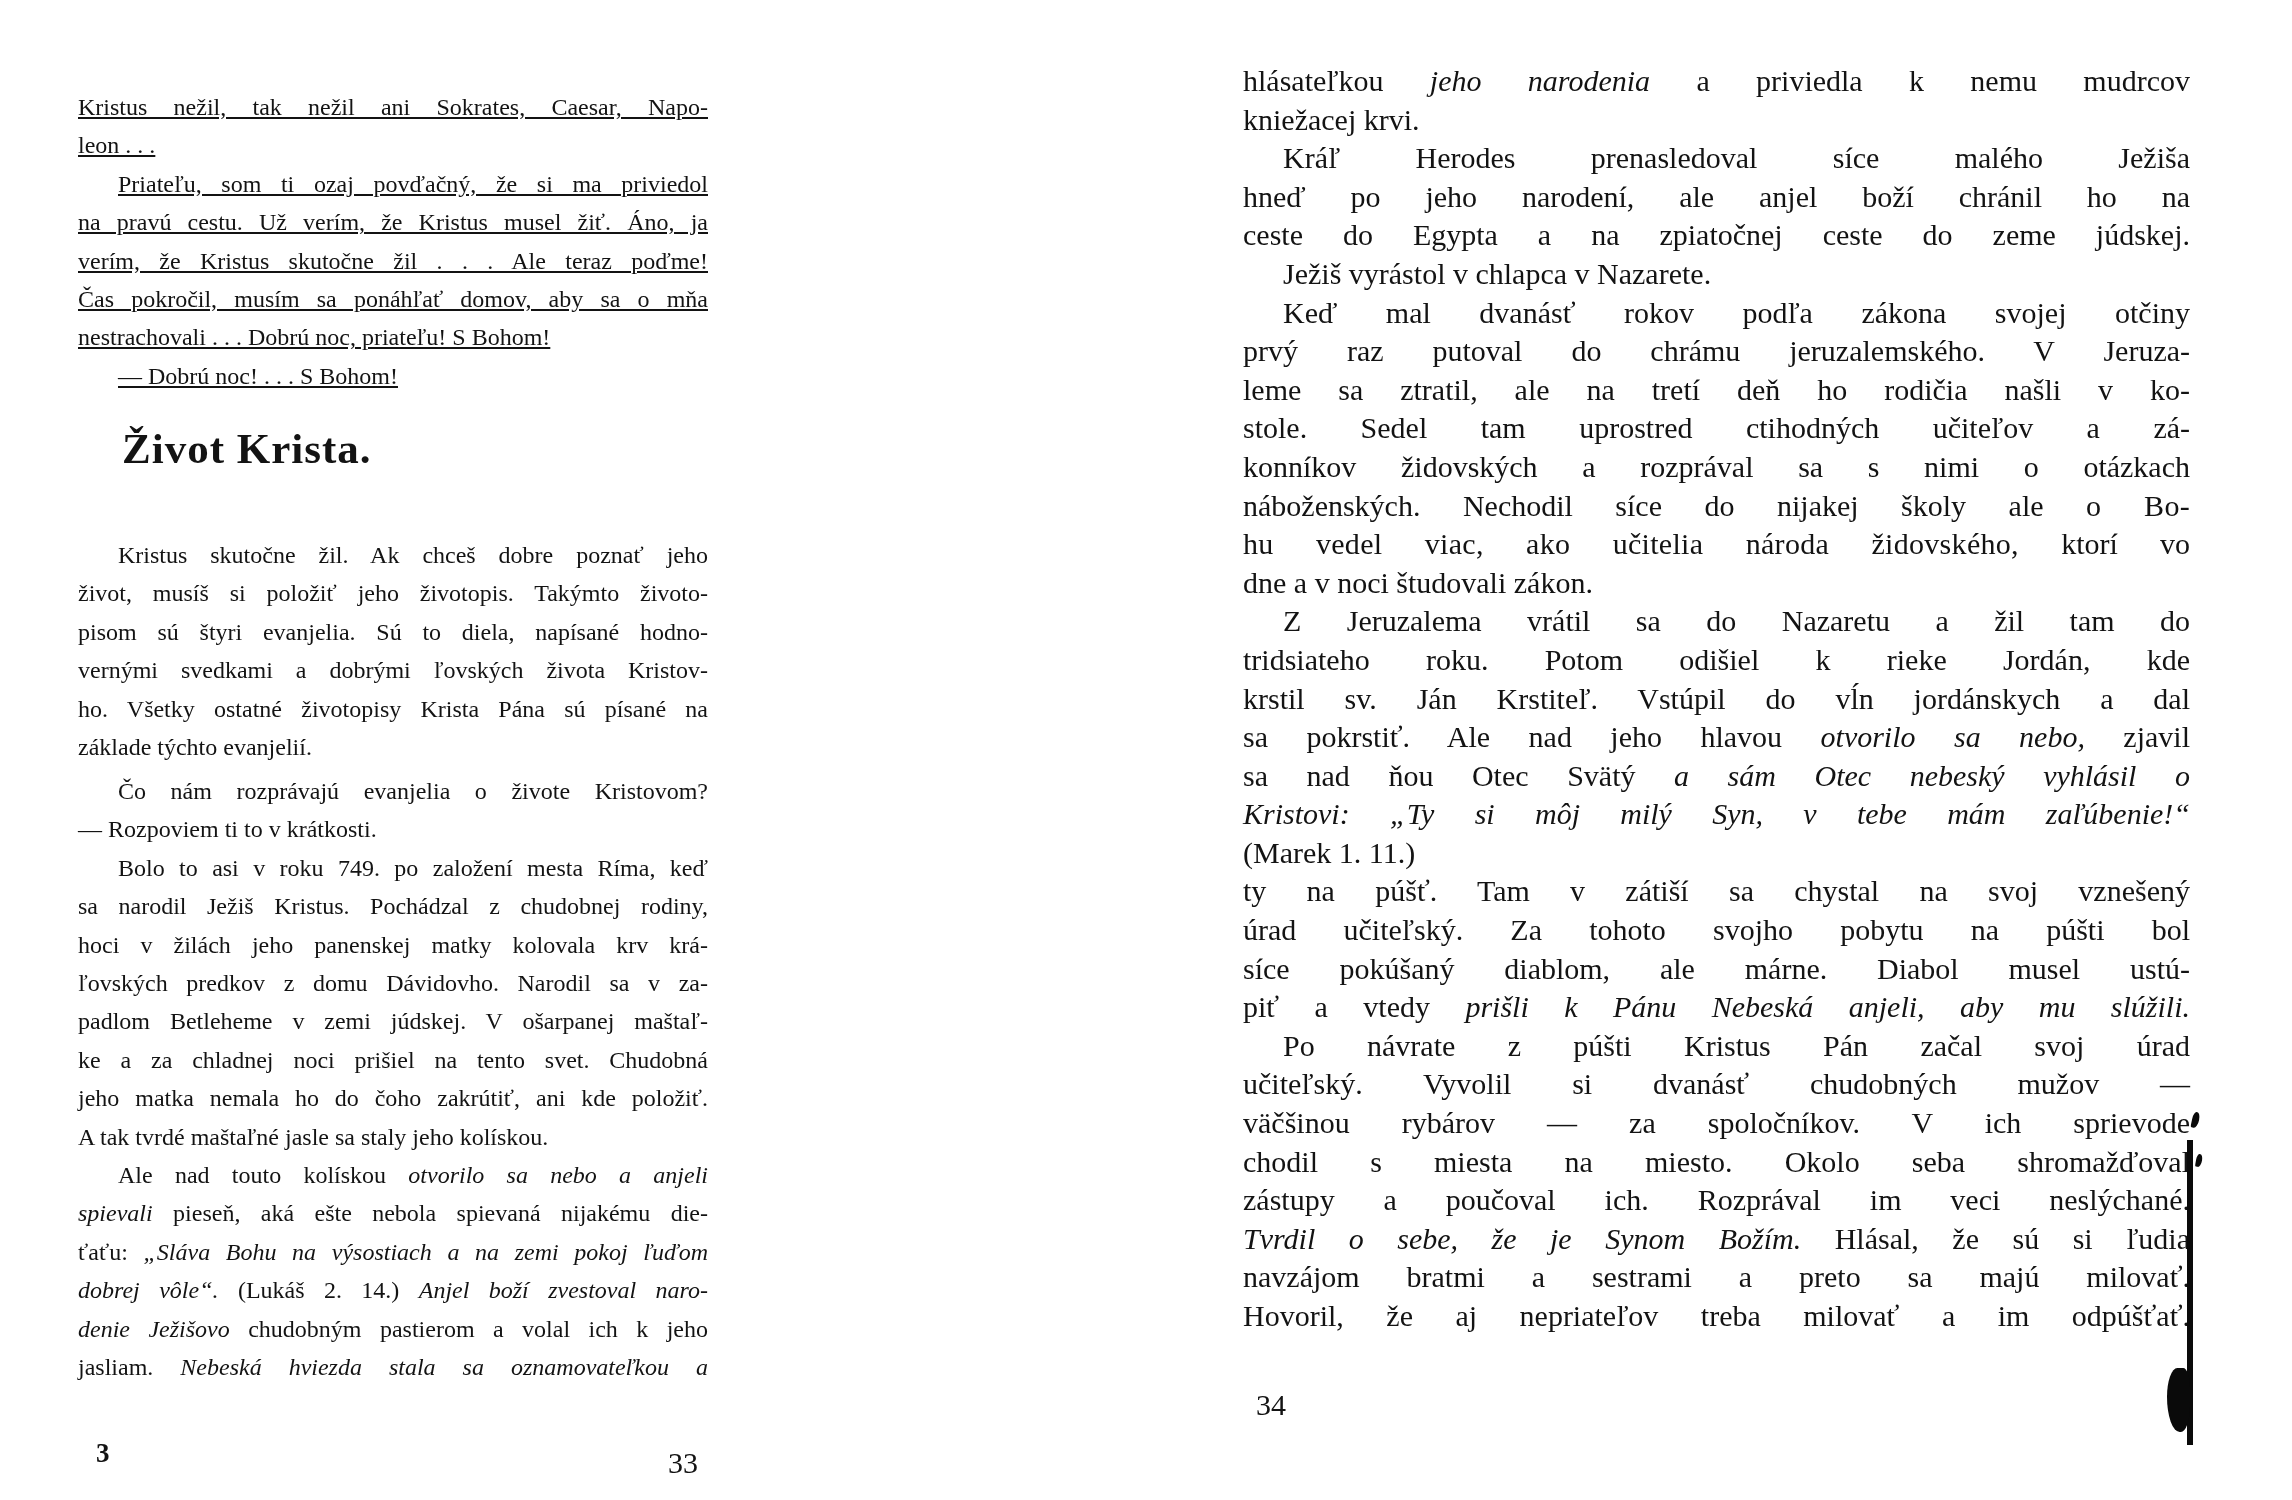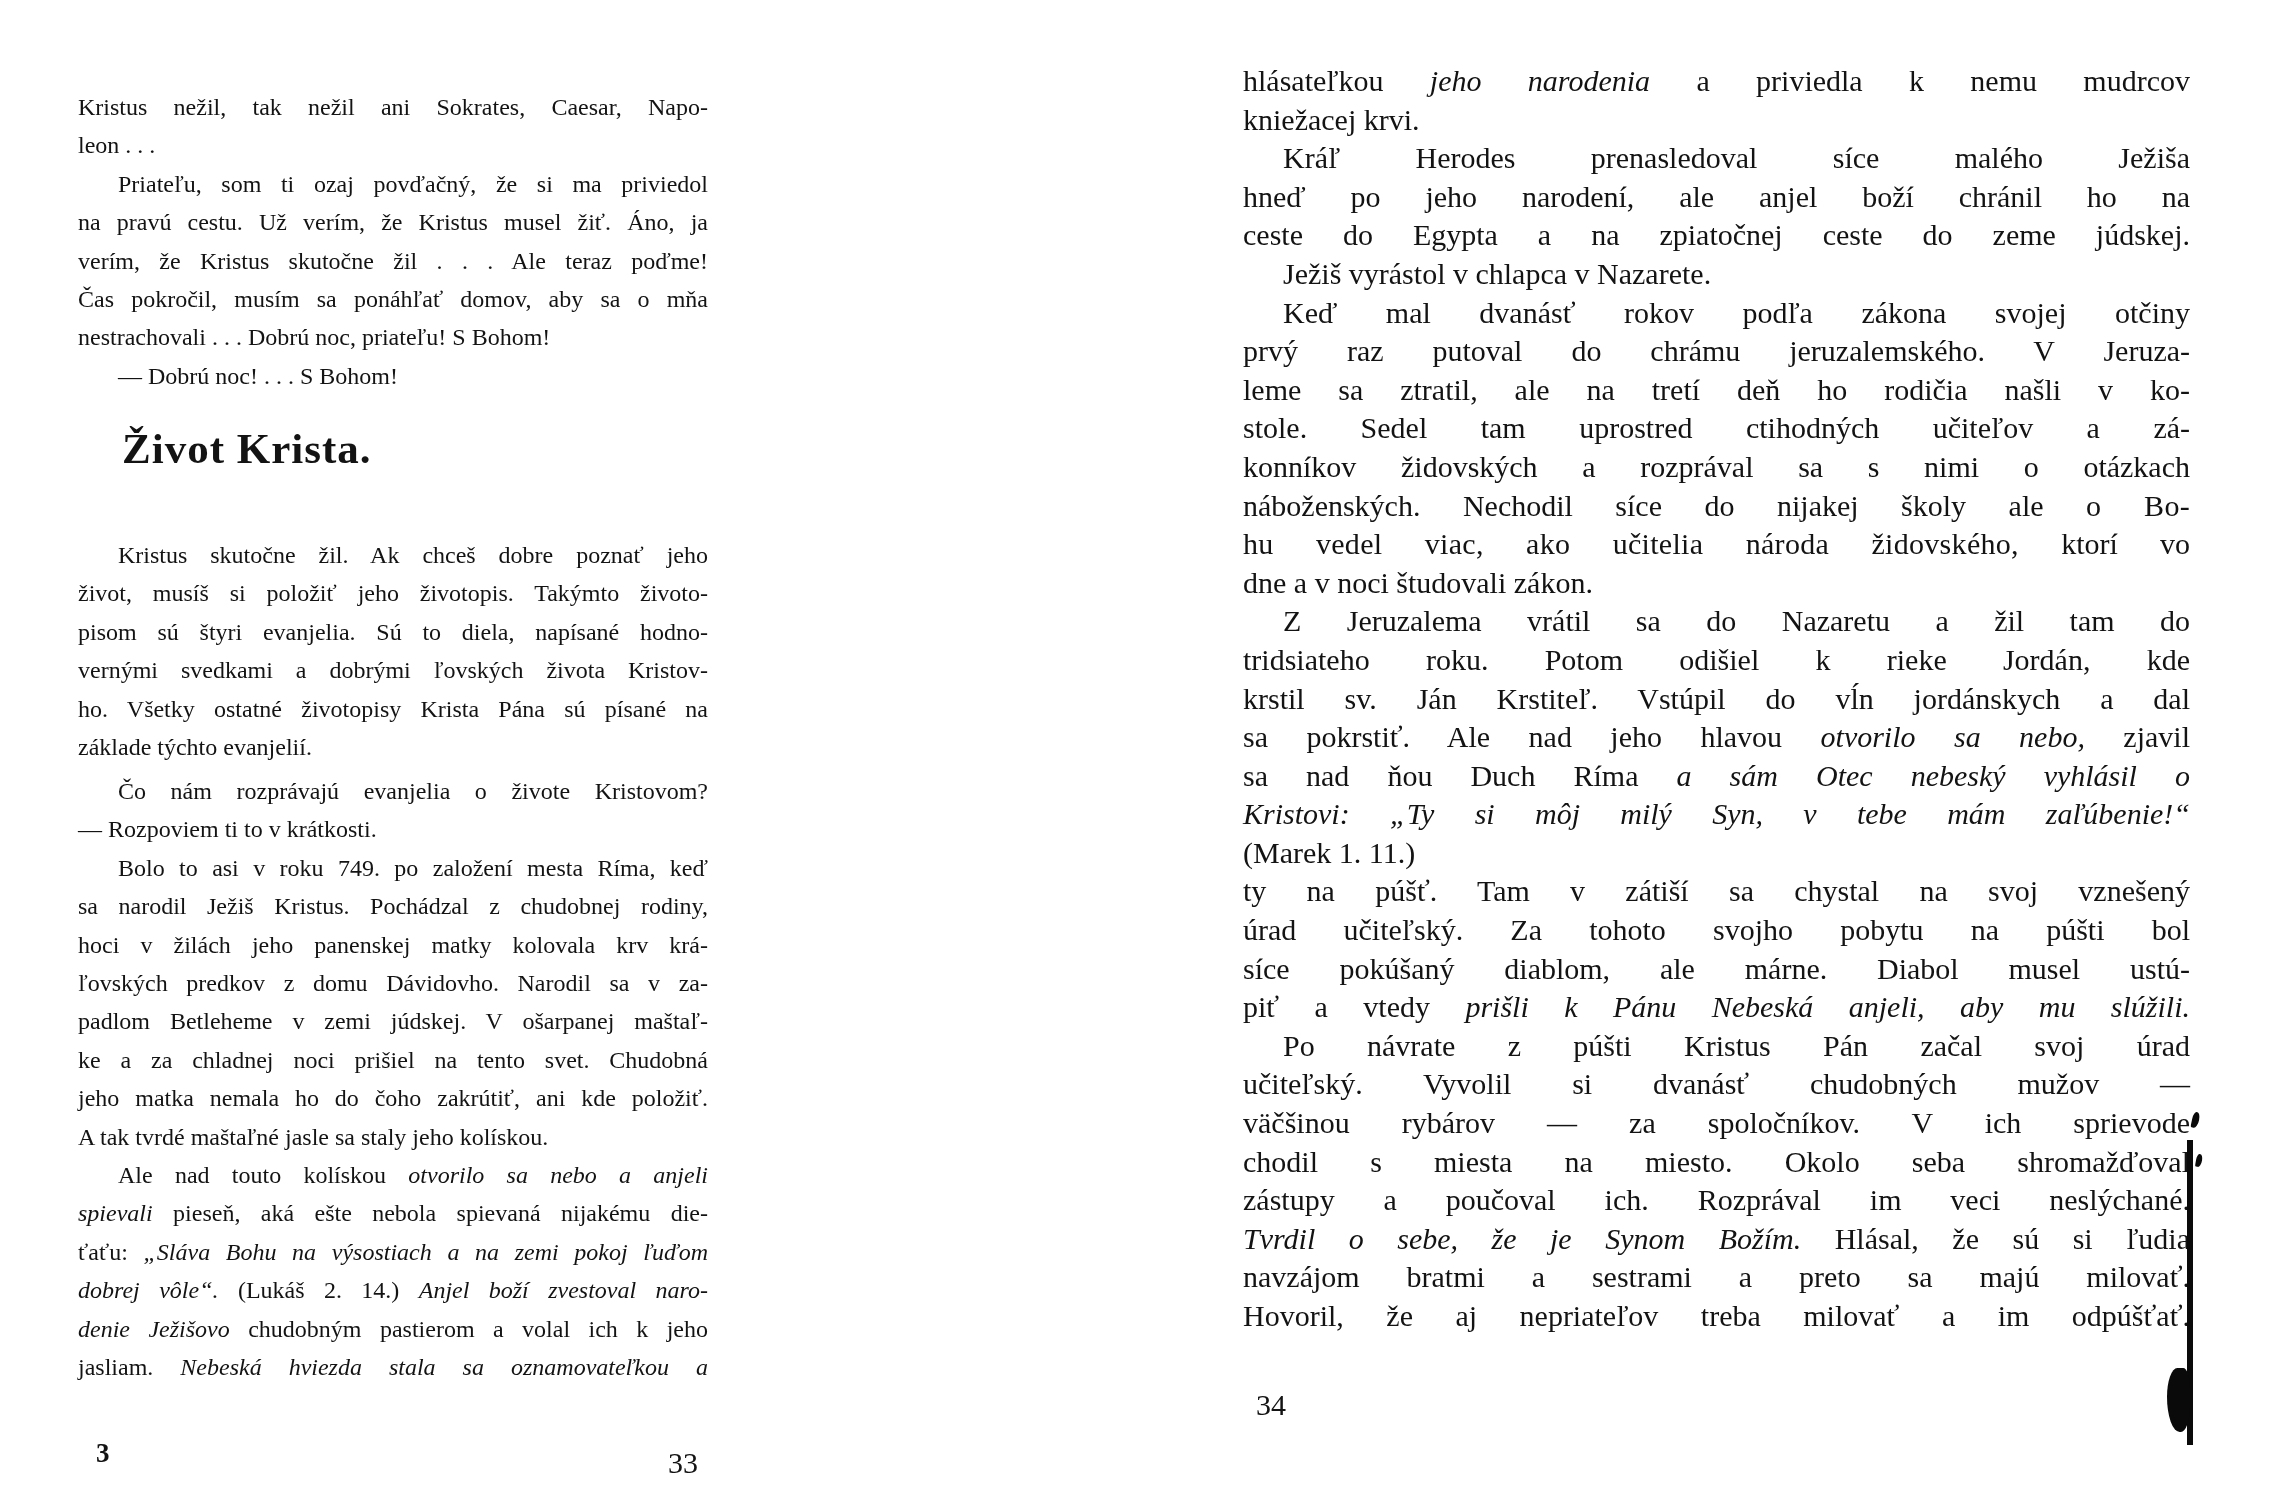--- a/index.html
+++ b/index.html
@@ -17,21 +17,21 @@
   .line.just{text-align:justify;text-align-last:justify;}
   .line.ind{text-indent:40px;}
   .line span.n{font-style:normal;}
   .line span.i{font-style:italic;font-weight:normal;}
   .line span.b{font-weight:normal;letter-spacing:.3px;}
   .section-heading{
     position:absolute;left:0;top:424px;width:100%;
     font-size:43px;font-weight:bold;letter-spacing:1px;
     padding-left:44px;box-sizing:border-box;
   }
-  #blk-left-1{top:88px;}
+  #blk-left-1{top:88px;text-decoration:underline;}
   #blk-left-2{top:536px;}
   #blk-left-3{top:772px;}
   #blk-right-1{top:62px;}
   .page-number{position:absolute;font-weight:normal;font-size:30px;}
   #pn-33{left:668px;top:1446px;}
   #pn-34{left:1256px;top:1388px;}
   #sig-3{position:absolute;left:96px;top:1438px;font-size:27px;font-weight:bold;}
   
   .artifact{position:absolute;background:#0a0a0a;}
   #art-line{left:2187px;top:1140px;width:6px;height:305px;}
@@ -95,21 +95,21 @@
       <div class="line just"><span class="n">leme sa ztratil, ale na tretí deň ho rodičia našli v ko-</span></div>
       <div class="line just"><span class="n">stole. Sedel tam uprostred ctihodných učiteľov a zá-</span></div>
       <div class="line just"><span class="n">konníkov židovských a rozprával sa s nimi o otázkach</span></div>
       <div class="line just"><span class="n">náboženských. Nechodil síce do nijakej školy ale </span><span class="b">o Bo-</span></div>
       <div class="line just"><span class="b">hu vedel viac, ako učitelia národa židovského, </span><span class="n">ktorí vo</span></div>
       <div class="line"><span class="n">dne a v noci študovali zákon.</span></div>
       <div class="line ind just"><span class="n">Z Jeruzalema vrátil sa do  Nazaretu a žil tam do</span></div>
       <div class="line just"><span class="n">tridsiateho roku.  Potom odišiel k rieke Jordán, kde</span></div>
       <div class="line just"><span class="n">krstil sv. Ján Krstiteľ. Vstúpil do vĺn jordánskych a dal</span></div>
       <div class="line just"><span class="n">sa pokrstiť. Ale nad jeho hlavou </span><span class="i">otvorilo sa nebo, </span><span class="n">zjavil</span></div>
-      <div class="line just"><span class="n">sa nad ňou Duch Ríma </span><span class="i">a sám Otec nebeský vyhlásil o</span></div>
+      <div class="line just"><span class="n">sa nad ňou Otec Svätý </span><span class="i">a sám Otec nebeský vyhlásil o</span></div>
       <div class="line just"><span class="i">Kristovi: „Ty si môj milý Syn, v tebe mám zaľúbenie!“</span></div>
       <div class="line"><span class="n">(Marek 1. 11.)</span></div>
       <div class="line just"><span class="n">ty na púšť. Tam v zátiší sa chystal na svoj vznešený</span></div>
       <div class="line just"><span class="n">úrad učiteľský. Za tohoto svojho  pobytu na púšti bol</span></div>
       <div class="line just"><span class="n">síce pokúšaný diablom, ale márne. Diabol musel ustú-</span></div>
       <div class="line just"><span class="n">piť a vtedy </span><span class="i">prišli k Pánu Nebeská anjeli, aby mu slúžili.</span></div>
       <div class="line ind just"><span class="n">Po návrate z púšti  Kristus Pán začal svoj úrad</span></div>
       <div class="line just"><span class="n">učiteľský.  Vyvolil si dvanásť  chudobných  mužov —</span></div>
       <div class="line just"><span class="n">väčšinou rybárov — za spoločníkov.  V ich sprievode</span></div>
       <div class="line just"><span class="n">chodil s miesta na miesto.  Okolo seba shromažďoval</span></div>

